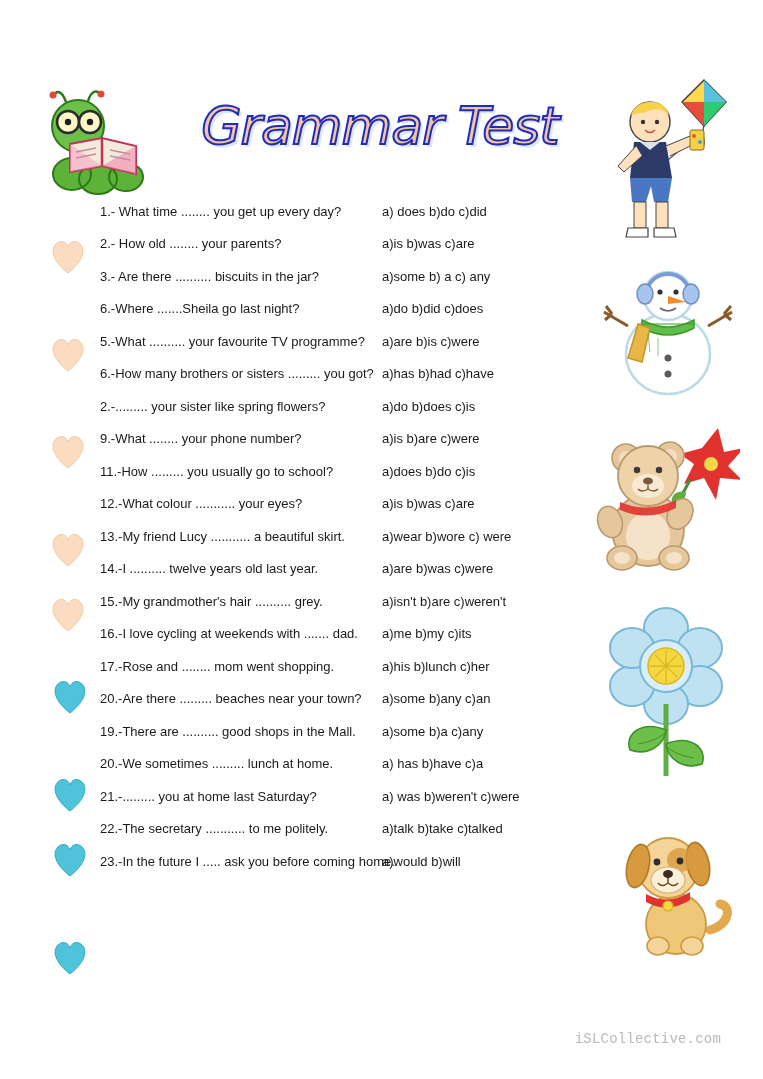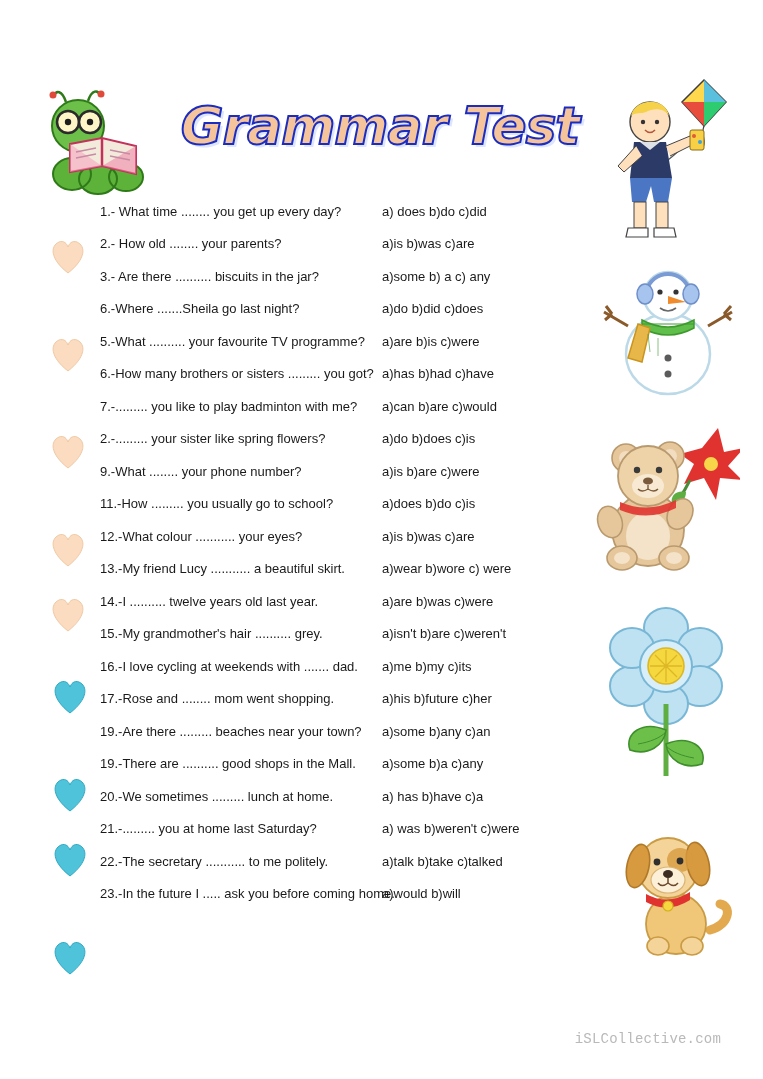--- a/index.html
+++ b/index.html
@@ -33,21 +33,21 @@
     position: absolute;
     left: 170px;
     top: 52px;
     width: 420px;
     height: 80px;
     text-align: center;
   }
   .title-text {
     font-family: "DejaVu Sans", sans-serif;
     font-size: 52px;
-    font-weight: bold;
+    font-weight: normal;
     font-style: italic;
     letter-spacing: -1px;
     color: #f6c49a;
     -webkit-text-stroke: 2px #1b2cc1;
     text-shadow: 3px 3px 0 rgba(160,180,255,0.35);
     white-space: nowrap;
     line-height: 80px;
   }
 
   
@@ -270,24 +270,20 @@
     </div>
     <div class="q-row">
       <span class="q-text">5.-What .......... your favourite TV programme?</span>
       <span class="q-opts">a)are     b)is     c)were</span>
     </div>
     <div class="q-row">
       <span class="q-text">6.-How many brothers or sisters ......... you got?</span>
       <span class="q-opts">a)has     b)had     c)have</span>
     </div>
     <div class="q-row">
-      <span class="q-text">7.-......... you like to play badminton with me?</span>
-      <span class="q-opts">a)can     b)are     c)would</span>
-    </div>
-    <div class="q-row">
       <span class="q-text">2.-......... your sister like spring flowers?</span>
       <span class="q-opts">a)do      b)does    c)is</span>
     </div>
     <div class="q-row">
       <span class="q-text">9.-What ........ your phone number?</span>
       <span class="q-opts">a)is      b)are     c)were</span>
     </div>
     <div class="q-row">
       <span class="q-text">11.-How ......... you usually go to school?</span>
       <span class="q-opts">a)does   b)do     c)is</span>
@@ -307,24 +303,24 @@
     <div class="q-row">
       <span class="q-text">15.-My grandmother's hair .......... grey.</span>
       <span class="q-opts">a)isn't    b)are     c)weren't</span>
     </div>
     <div class="q-row">
       <span class="q-text">16.-I love cycling at weekends with ....... dad.</span>
       <span class="q-opts">a)me      b)my      c)its</span>
     </div>
     <div class="q-row">
       <span class="q-text">17.-Rose and ........ mom went shopping.</span>
-      <span class="q-opts">a)his    b)future    c)her</span>
-    </div>
-    <div class="q-row">
-      <span class="q-text">19.-Are there   ......... beaches near your town?</span>
+      <span class="q-opts">a)his    b)lunch    c)her</span>
+    </div>
+    <div class="q-row">
+      <span class="q-text">20.-Are there   ......... beaches near your town?</span>
       <span class="q-opts">a)some   b)any    c)an</span>
     </div>
     <div class="q-row">
       <span class="q-text">19.-There are .......... good shops in the Mall.</span>
       <span class="q-opts">a)some     b)a       c)any</span>
     </div>
     <div class="q-row">
       <span class="q-text">20.-We sometimes ......... lunch at home.</span>
       <span class="q-opts">a) has    b)have    c)a</span>
     </div>

